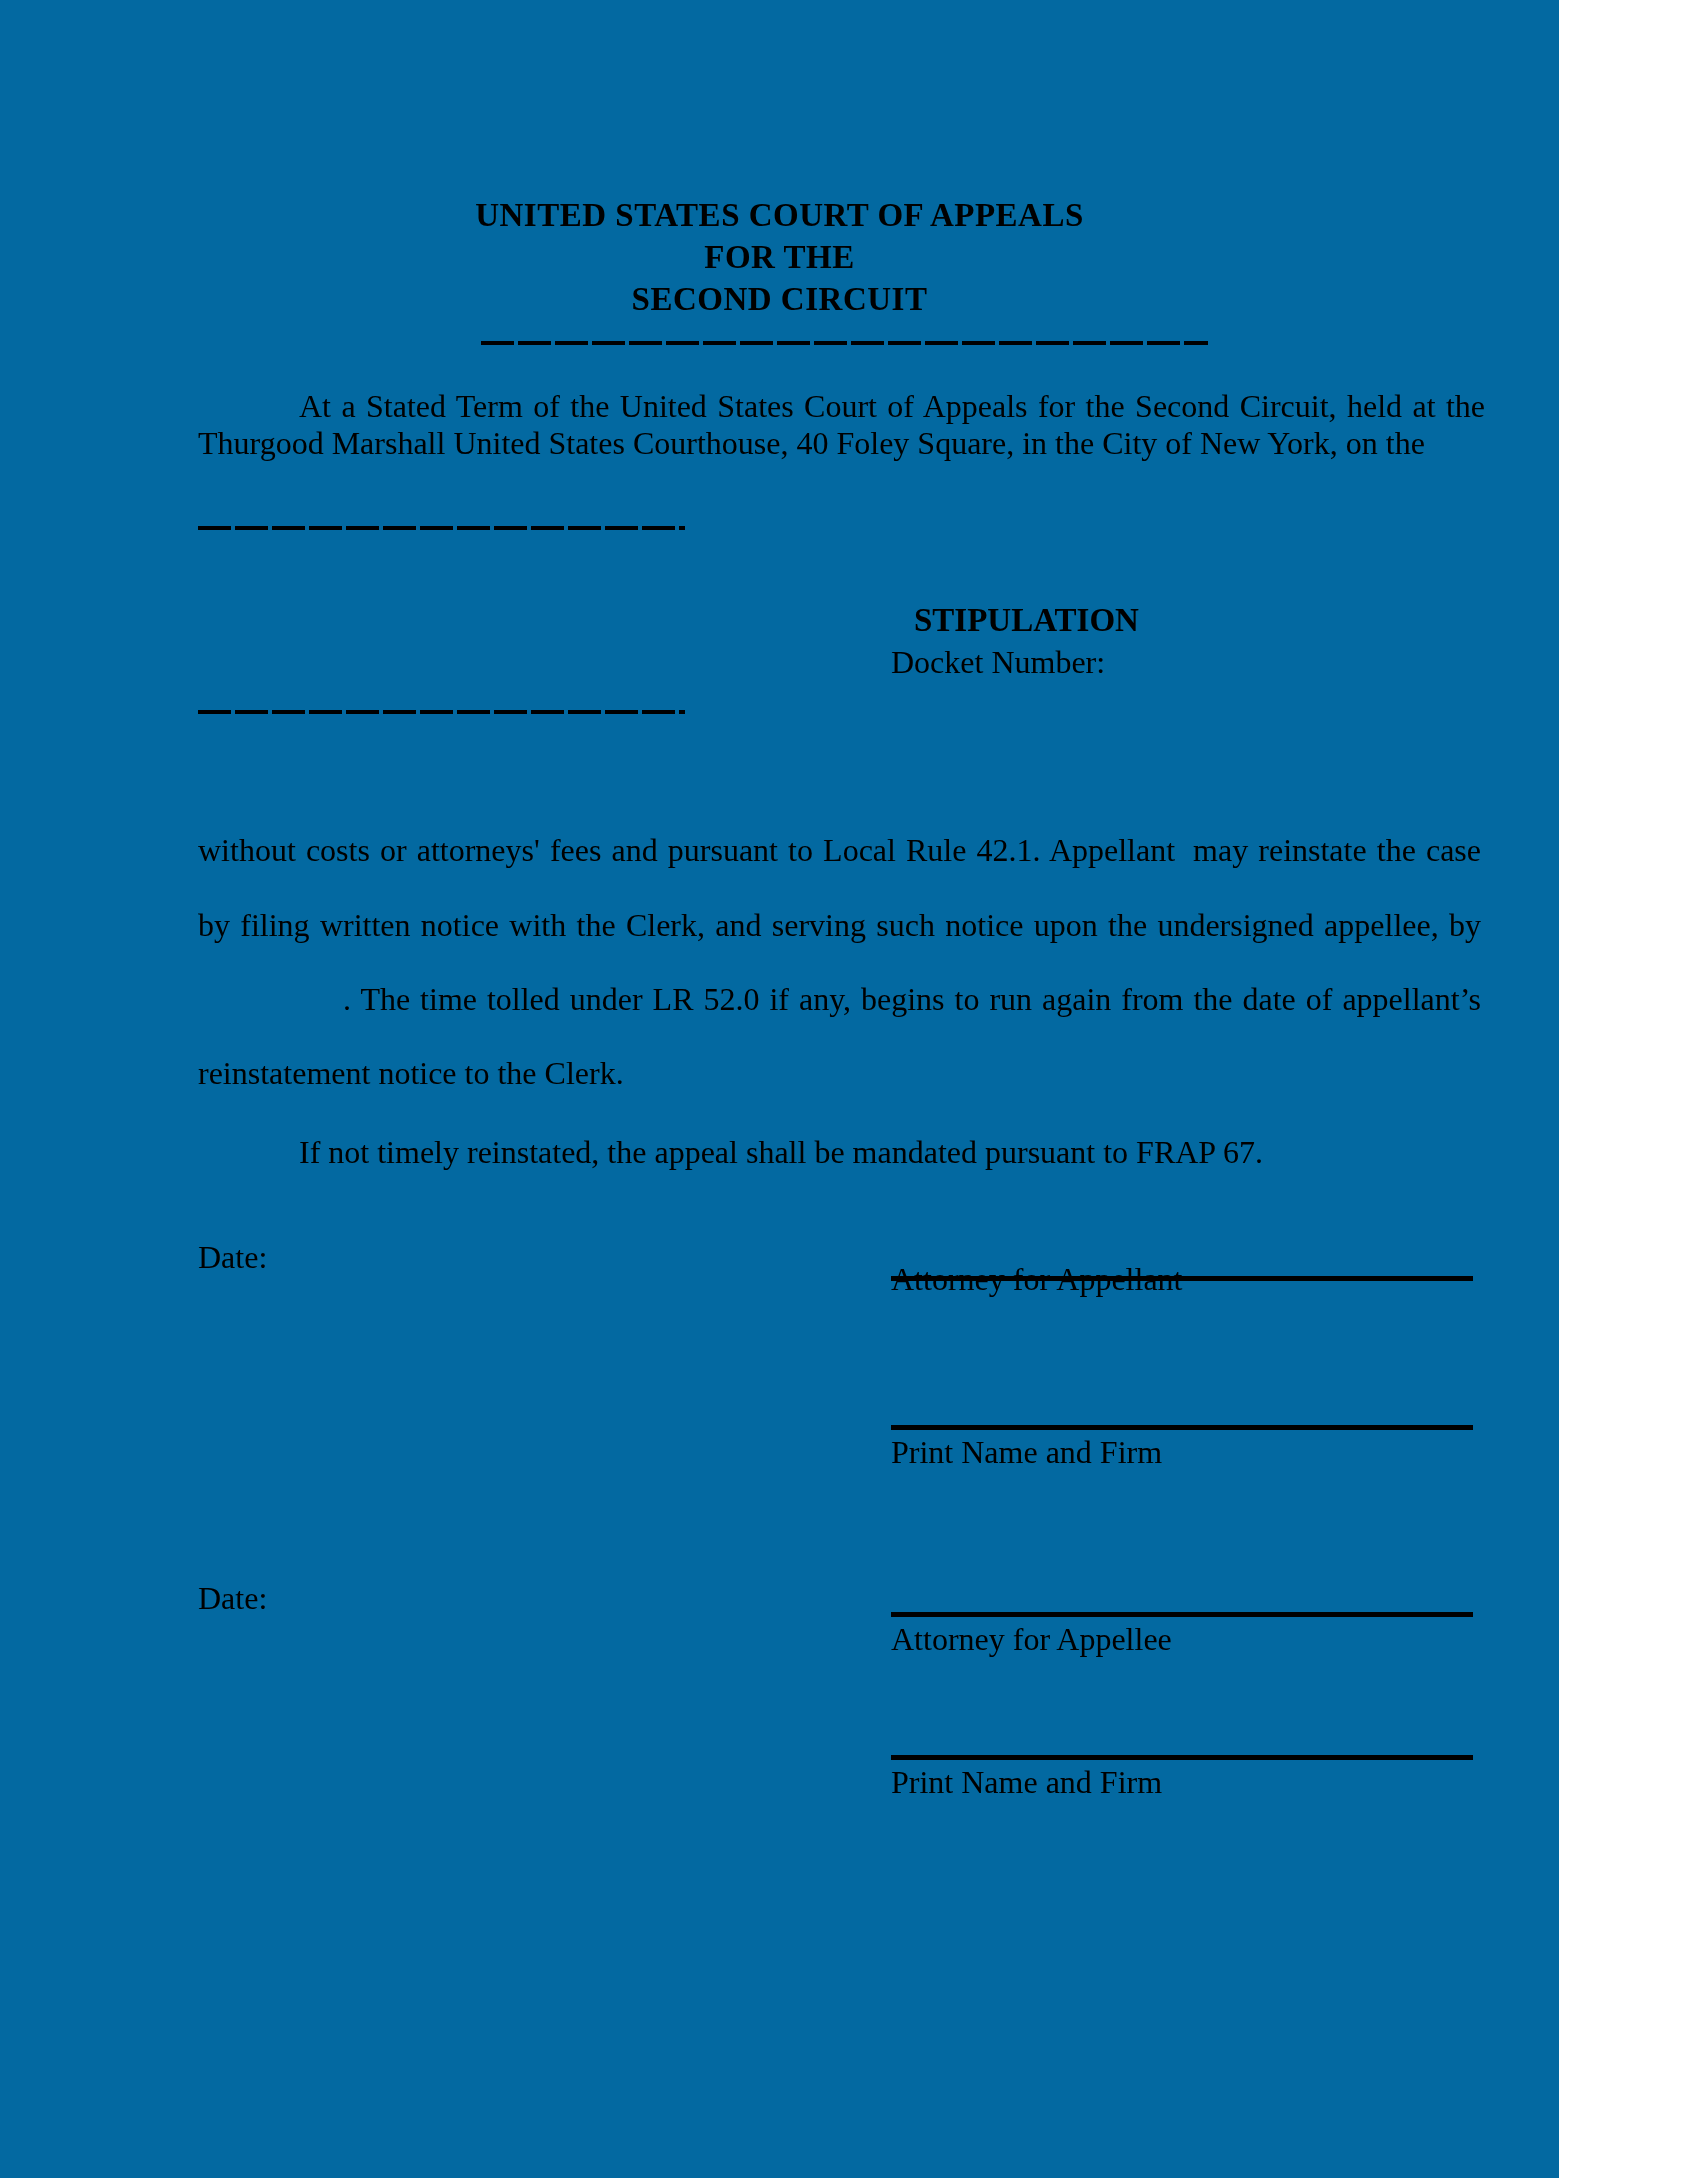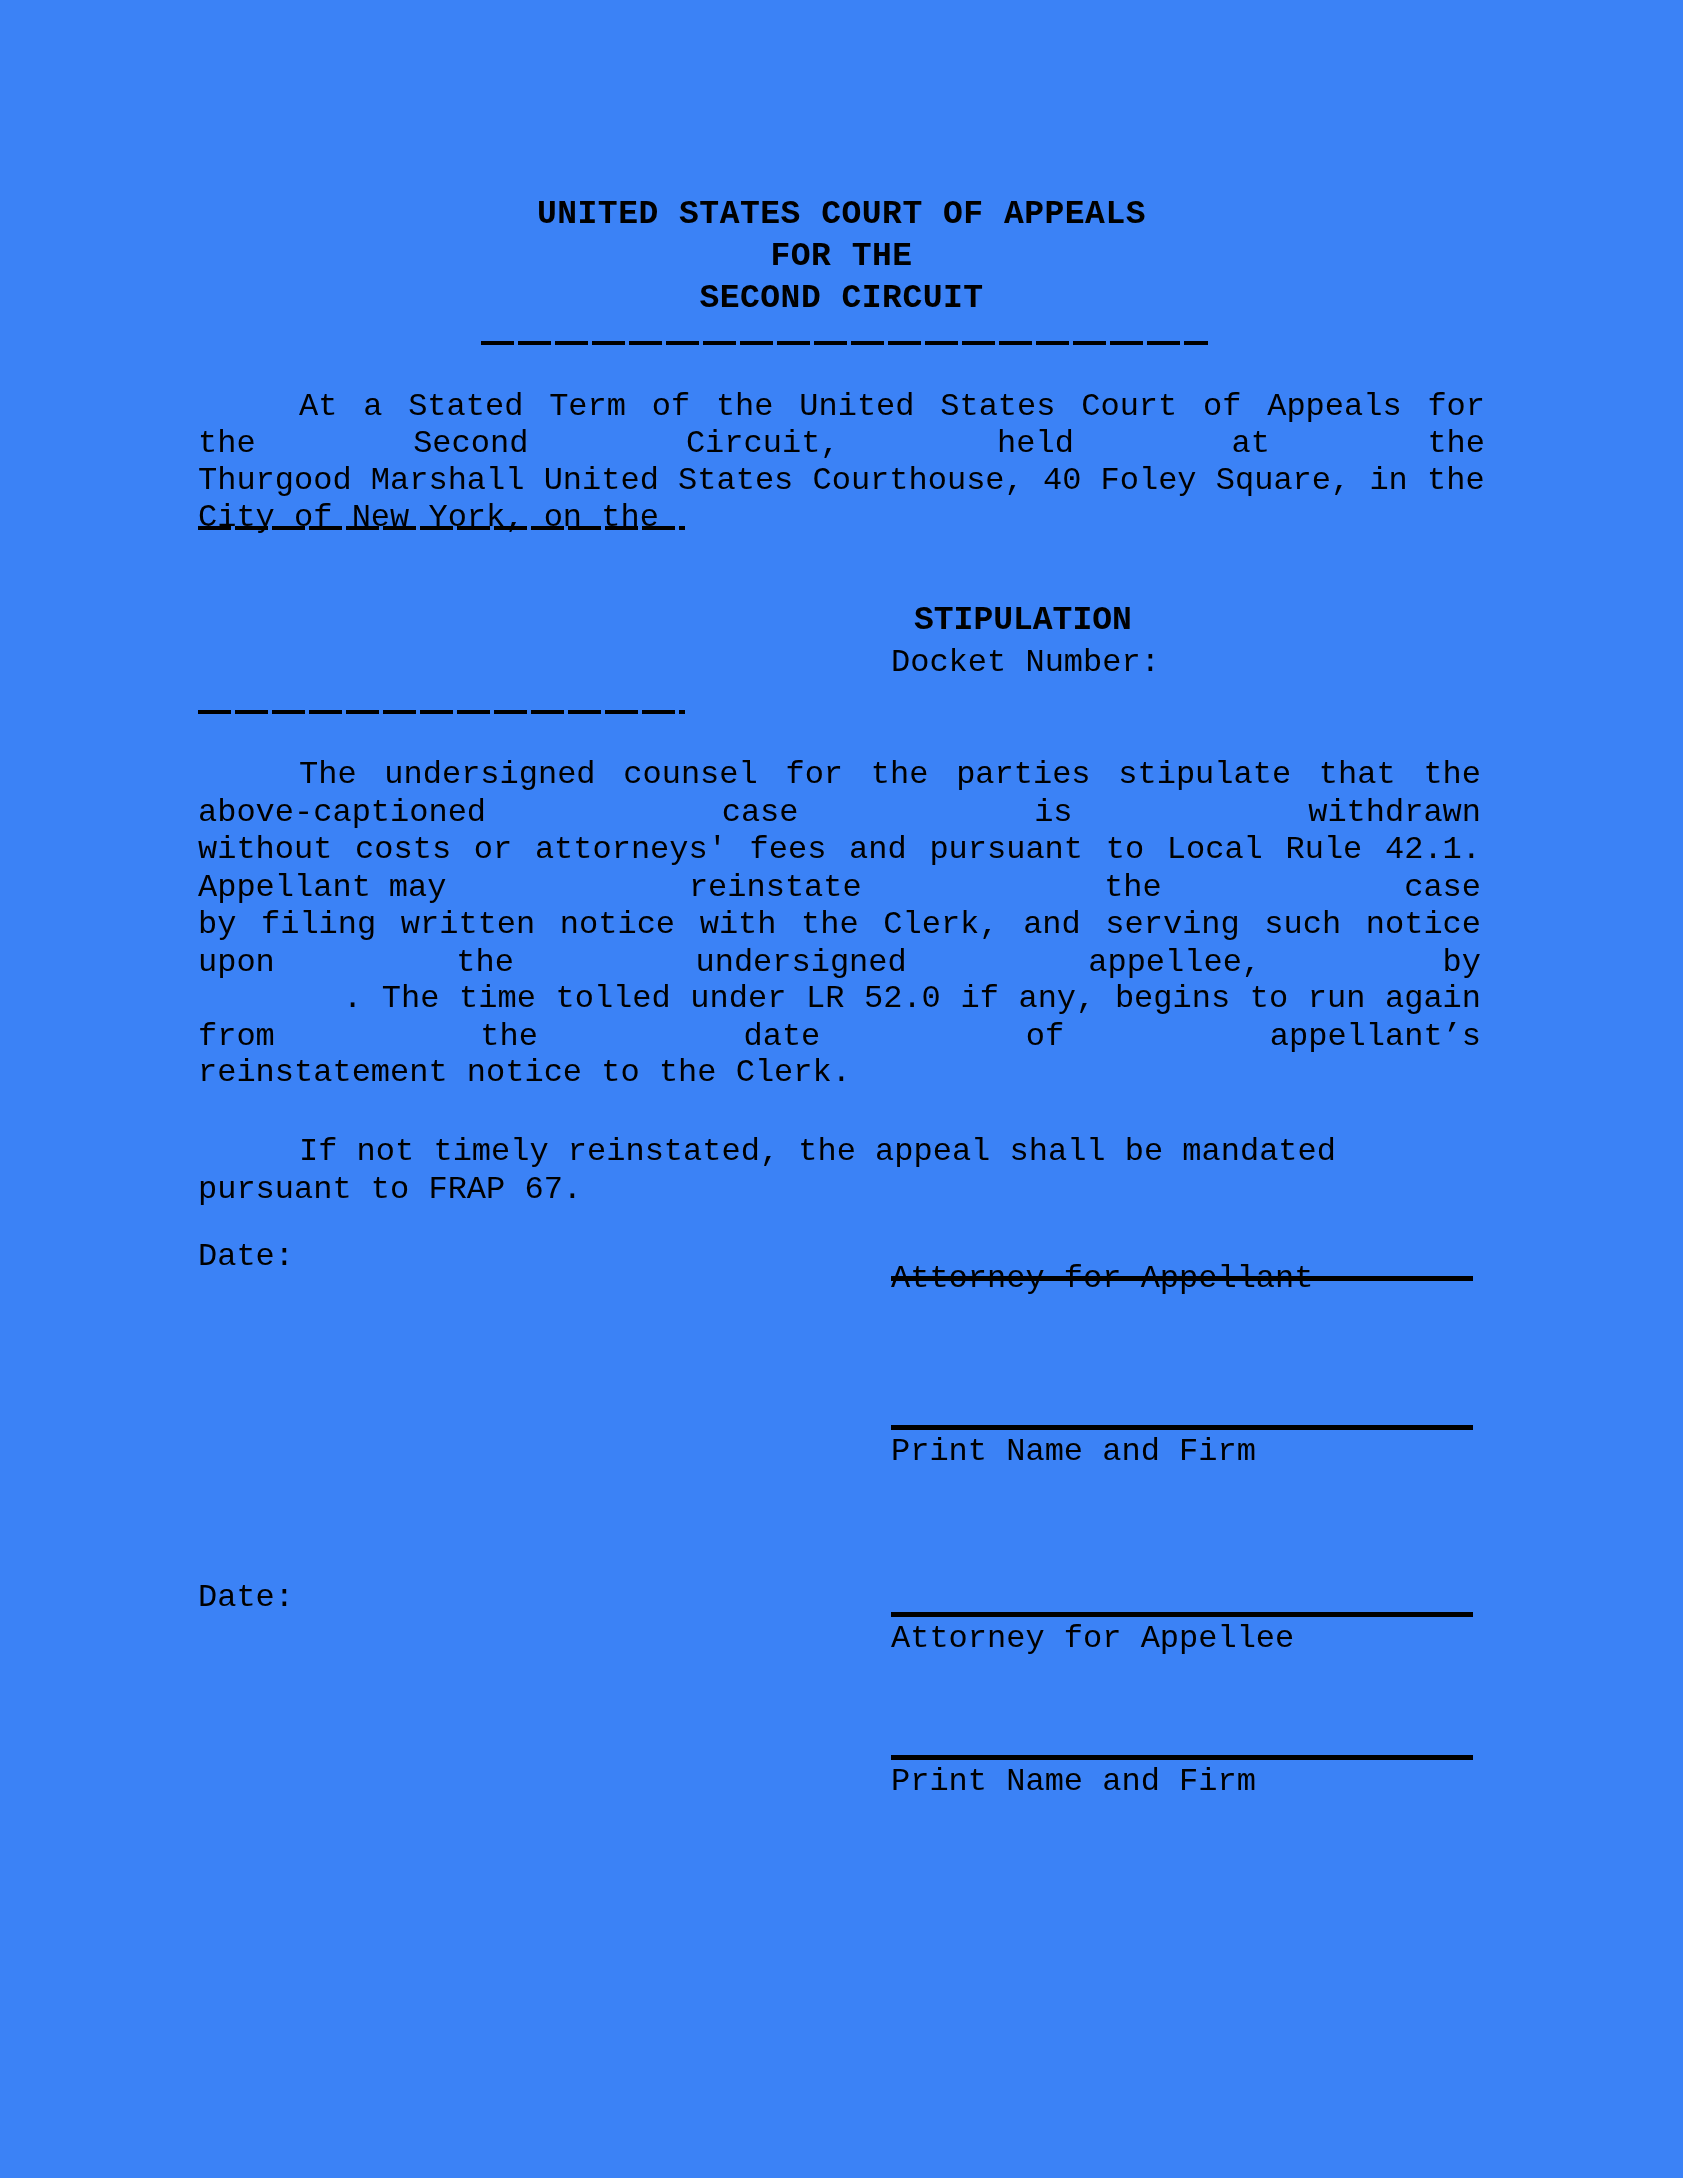--- a/index.html
+++ b/index.html
@@ -2,25 +2,25 @@
 <html><head>
 <meta charset="utf-8">
 <style>
   html, body {
     margin: 0;
     padding: 0;
     background: #ffffff;
   }
   .page {
     position: relative;
-    width: 1683px;
+    width: 1559px;
     height: 2178px;
-    background: #3b82f6;
+    background: #0369a1;
     color: #000000;
-    font-family: Liberation Mono, monospace;
+    font-family: Liberation Serif, serif;
     font-size: 32px;
     overflow: hidden;
   }
   .abs { position: absolute; }
 
   
   .court-header {
     left: 0;
     right: 0;
     top: 194px;
@@ -93,21 +93,20 @@
     <div>Thurgood Marshall United States Courthouse, 40 Foley Square, in the City of New York, on the</div>
   </div>
 
   <div class="abs uline uline-caption-1"></div>
 
   <div class="abs caption-title" style="left:914px; top:602px;">STIPULATION</div>
   <div class="abs" style="left:891px; top:644px;">Docket Number:</div>
 
   <div class="abs uline uline-caption-2"></div>
 
-  <div class="abs bodyline just indent" style="top:756px;">The undersigned counsel for the parties stipulate that the above-captioned case is withdrawn</div>
   <div class="abs bodyline just" style="top:831px;"><span>without costs or attorneys' fees and pursuant to Local Rule 42.1.  Appellant</span><span class="spacer" style="width:18px"></span><span>may reinstate the case</span></div>
   <div class="abs bodyline just" style="top:906px;">by filing written notice with the Clerk, and serving such notice upon the undersigned appellee, by</div>
   <div class="abs bodyline just" style="top:980px;"><span class="spacer" style="width:145px"></span><span>.  The time tolled under LR 52.0 if any, begins to run again from the date of appellant’s</span></div>
   <div class="abs bodyline" style="top:1054px;">reinstatement notice to the Clerk.</div>
 
   <div class="abs bodyline indent" style="top:1133px;">If not timely reinstated, the appeal shall be mandated pursuant to FRAP 67.</div>
 
   <div class="abs label" style="left:198px; top:1238px;">Date:</div>
   <div class="abs sigline" style="top:1276px;"></div>
   <div class="abs label" style="left:891px; top:1260px;">Attorney for Appellant</div>

